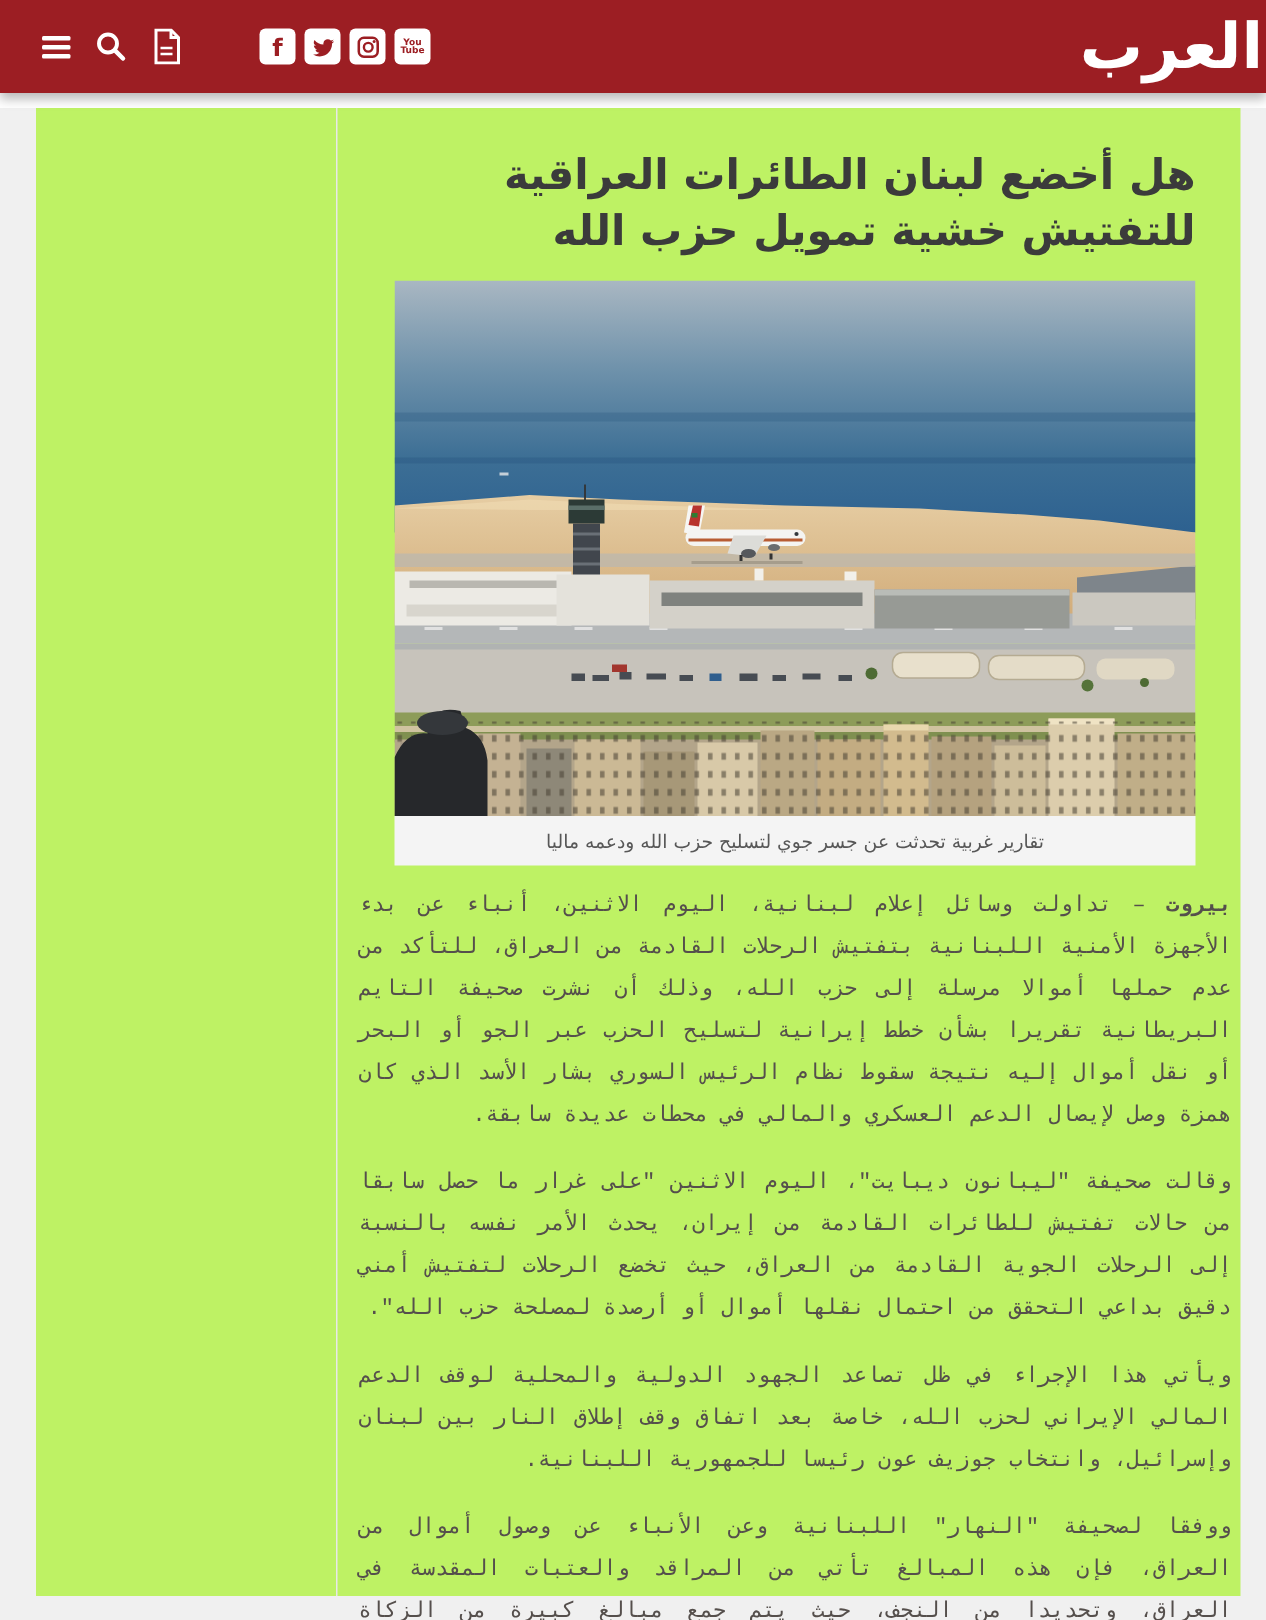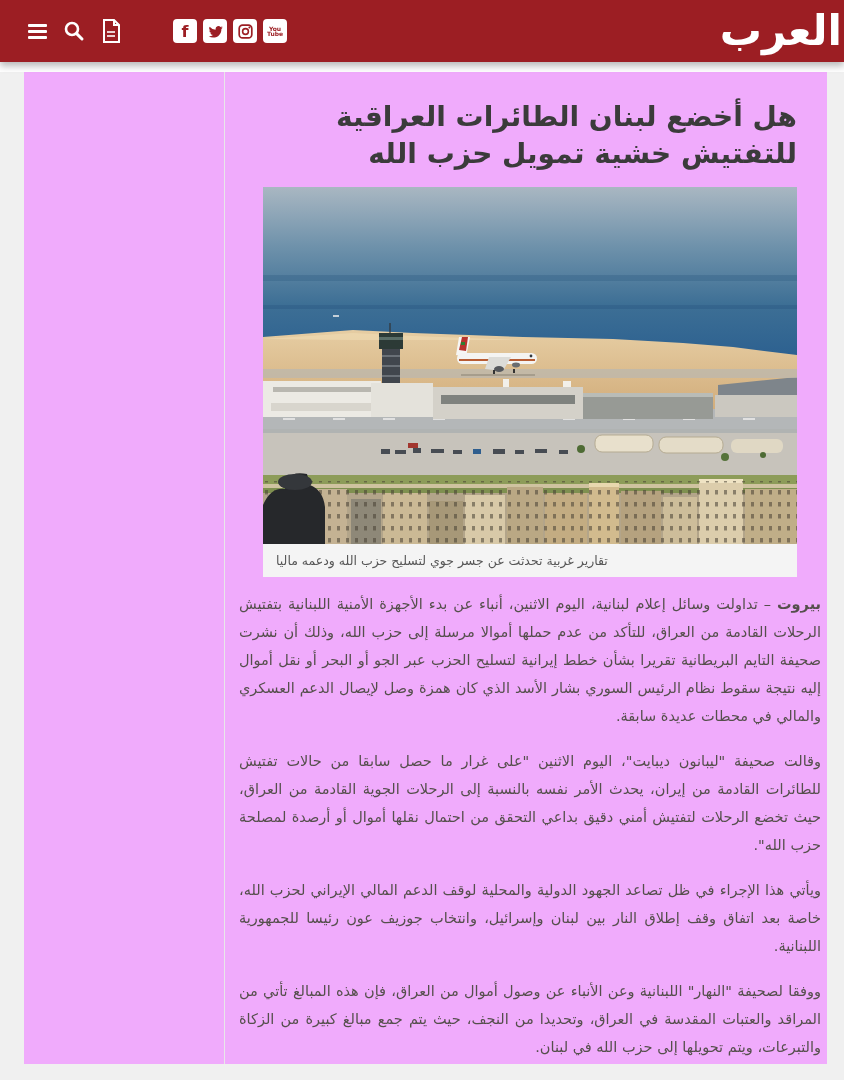--- a/index.html
+++ b/index.html
@@ -15,33 +15,33 @@
   .tile{width:24px;height:24px;background:#fff;border-radius:4px;display:flex;
     align-items:center;justify-content:center;cursor:pointer;}
   .fb-glyph{color:#9c1e23;font-weight:bold;font-size:16px;line-height:1;margin-top:1px;}
   .yt-word{display:flex;flex-direction:column;align-items:center;line-height:5.5px;}
   .yt-word span{color:#9c1e23;font-size:6px;font-weight:bold;}
   .logo{position:absolute;right:2px;top:4px;color:#fff;font-weight:bold;
     font-size:42px;line-height:54px;cursor:pointer;}
   
   .white-band{height:10px;background:#ffffff;}
   .page-body{height:1008px;background:#f0f0f0;display:flex;overflow:hidden;}
-  .card{flex:1;margin:0 20px 16px 24px;background:#f0abfc;display:flex;}
+  .card{flex:1;margin:0 20px 16px 24px;background:#bef264;display:flex;}
   .side-col{width:200px;}
   .main-col{flex:1;border-left:1px solid #e8e8e8;padding:26px 6px 0 14px;}
   .head-block{width:534px;margin:0 auto;direction:rtl;text-align:right;}
   h1{margin:0 0 15px;font-size:28px;line-height:37px;color:#3b3b3b;font-weight:bold;}
   .subtitle{margin:0 0 48px;font-size:16.5px;line-height:27px;color:#6b6661;}
   figure{width:534px;margin:0 auto;}
   figure svg{display:block;}
-  figcaption{background:#f4f4f4;direction:rtl;text-align:left;
+  figcaption{background:#f4f4f4;direction:rtl;text-align:center;
     padding:9px 13px;font-size:12.5px;color:#575757;}
   .body-text{width:582px;margin:13px auto 0;direction:rtl;text-align:justify;
     font-size:14.5px;line-height:28px;color:#554f4c;}
-  .body-text p{margin:0 0 17px;}
+  .body-text p{margin:0 0 17px;font-family:Liberation Mono, monospace;}
   .body-text b{font-weight:bold;}
 </style>
 </head>
 <body>
 
 <div class="topbar">
   <div class="left-icons">
     <span class="menu-icon">
         <i></i>
         <i></i>

